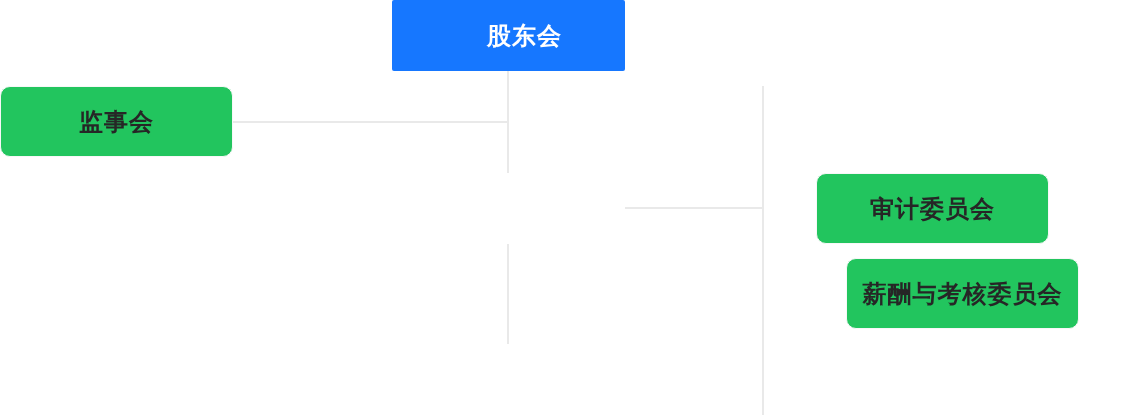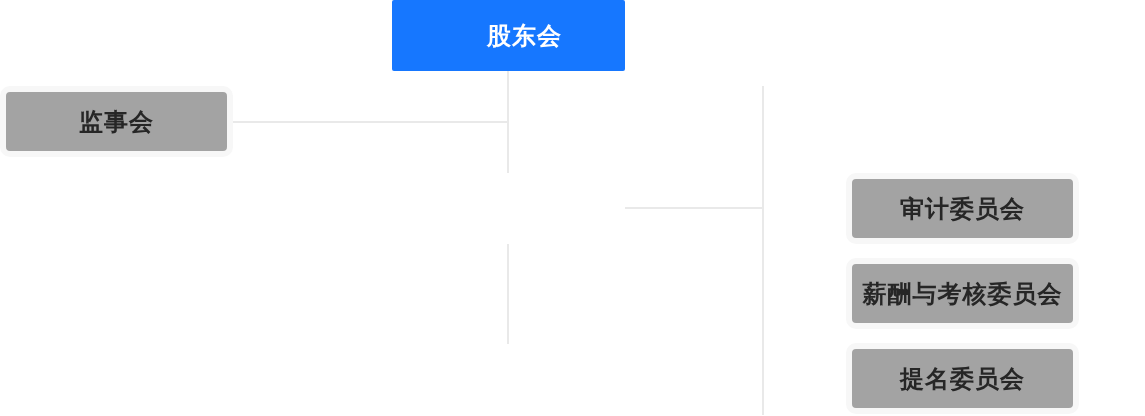--- a/index.html
+++ b/index.html
@@ -20,22 +20,22 @@
     width: 233px;
     height: 71px;
     box-sizing: border-box;
     display: flex;
     align-items: center;
     justify-content: center;
     font-size: 24px;
     font-weight: 600;
     color: #262626;
     letter-spacing: 1px;
-    background: #a3a3a3;
-    border: 6px solid #14532d;
+    background: #22c55e;
+    border: 1px solid #14532d;
     border-radius: 10px;
     white-space: nowrap;
   }
   .node--primary {
     background: #1677ff;
     color: #ffffff;
     border: none;
     border-radius: 2px;
     padding-left: 32px;
   }
@@ -62,25 +62,22 @@
     <span>股东会</span>
   </div>
 
   <div class="node node--plain" style="left:0; top:86px;">
     <span>监事会</span>
   </div>
 
 
 
 
-  <div class="node node--plain" style="left:846px; top:173px;">
+  <div class="node node--plain" style="left:816px; top:173px;">
     <span>审计委员会</span>
   </div>
 
   <div class="node node--plain" style="left:846px; top:258px;align-items:center;">
     <span>薪酬与考核委员会</span>
   </div>
 
-  <div class="node node--plain" style="left:846px; top:343px;">
-    <span>提名委员会</span>
-  </div>
 
 </div>
 
 </body></html>

